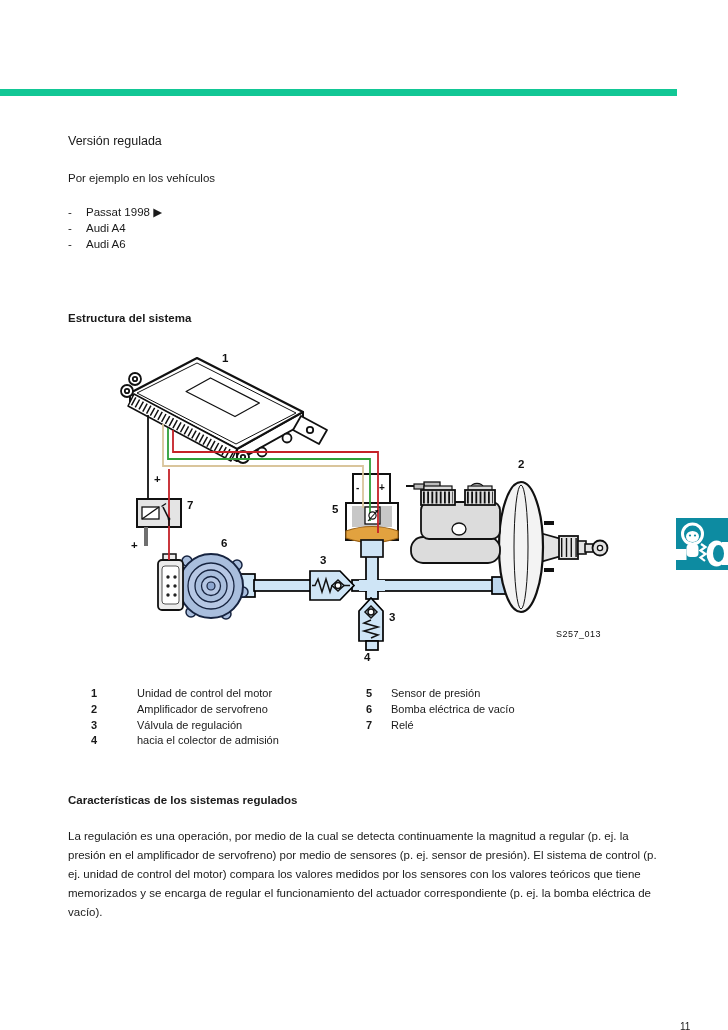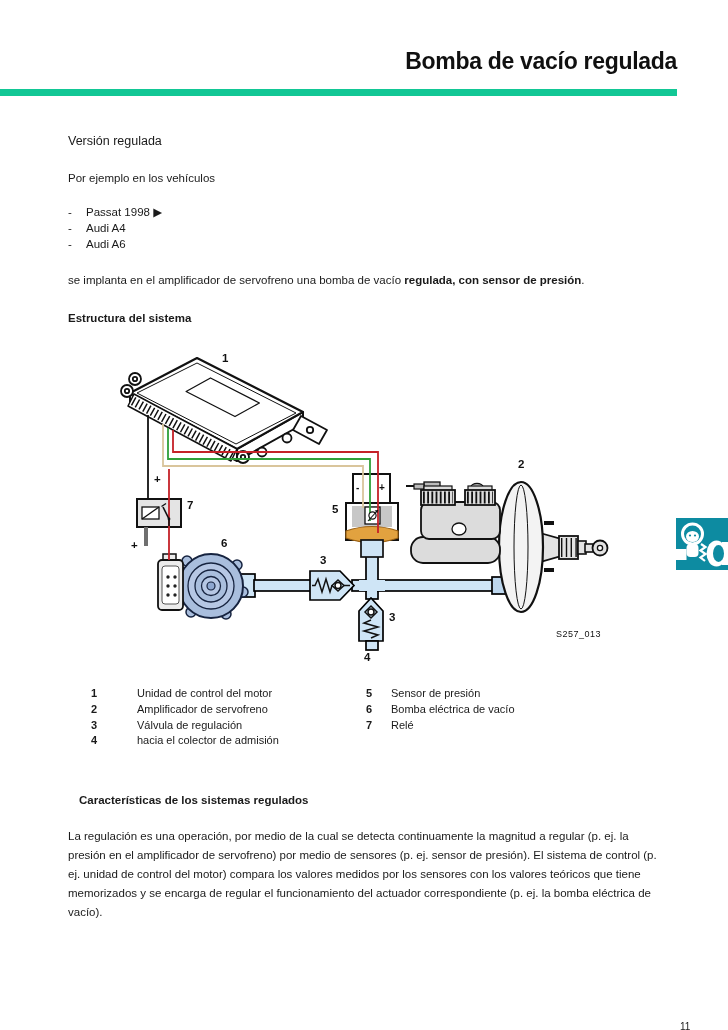--- a/index.html
+++ b/index.html
@@ -18,53 +18,51 @@
   .vrow .dash { width:18px; }
   .sentence { top:274px; left:68px; font-size:11.5px; }
   .h-structure { top:312px; left:68px; font-size:11.5px; font-weight:bold; }
   .diagram-svg { top:340px; left:0; }
   .legend { font-size:11px; }
   .legend-col1 { top:686px; left:91px; }
   .legend-col2 { top:686px; left:366px; }
   .lrow { display:flex; line-height:15.8px; }
   .legend-col1 .num { width:46px; font-weight:bold; }
   .legend-col2 .num { width:25px; font-weight:bold; }
-  .h-features { top:794px; left:79px; font-size:11.5px; font-weight:bold; }
+  .h-features { top:794px; left:68px; font-size:11.5px; font-weight:bold; }
   .features-body { top:827px; left:68px; width:598px; font-size:11.5px; line-height:19px; }
   .page-num { top:1021px; left:680px; font-size:10px; }
   .margin-icon { top:518px; left:676px; width:52px; height:52px; background:#0d8ba1; }
   svg text { font-family:"Liberation Sans", sans-serif; fill:#111; }
 </style>
 </head>
 <body>
 
 <div class="page">
 
-  <div class="abs title">Bomba de vacío regulada</div>
   <div class="abs accent-bar"></div>
 
   <div class="abs h-version">Versión regulada</div>
   <div class="abs lead">Por ejemplo en los vehículos</div>
 
   <div class="abs vehicle-list">
     <div class="vrow">
       <span class="dash">-</span>
       <span>Passat 1998 ▶</span>
     </div>
     <div class="vrow">
       <span class="dash">-</span>
       <span>Audi A4</span>
     </div>
     <div class="vrow">
       <span class="dash">-</span>
       <span>Audi A6</span>
     </div>
   </div>
 
-  <p class="abs sentence"><span>se implanta en el amplificador de servofreno una bomba de vacío </span><b>regulada, con sensor de presión</b><span>.</span></p>
 
   <div class="abs h-structure">Estructura del sistema</div>
 
   <svg class="abs diagram-svg" width="728" height="335" viewBox="0 340 728 335" xmlns="http://www.w3.org/2000/svg">
 
     <g stroke="#000" stroke-width="1.7" fill="#cfe5f6">
       <rect x="239" y="574" width="16" height="23"></rect>
       <rect x="254" y="580" width="57" height="11"></rect>
       <rect x="352" y="580" width="156" height="11"></rect>
       <rect x="492" y="577" width="16" height="17" fill="#bdd7ee"></rect>

